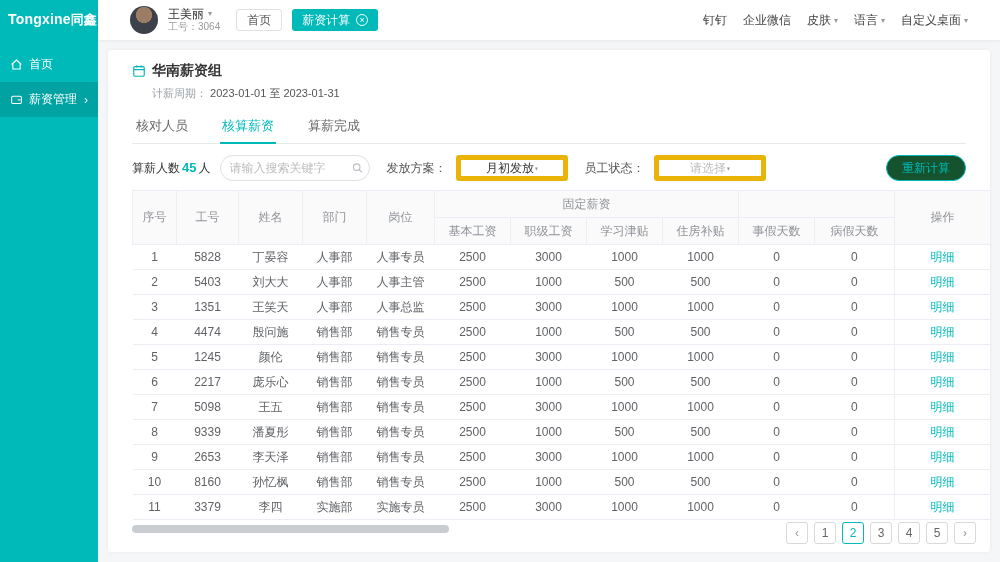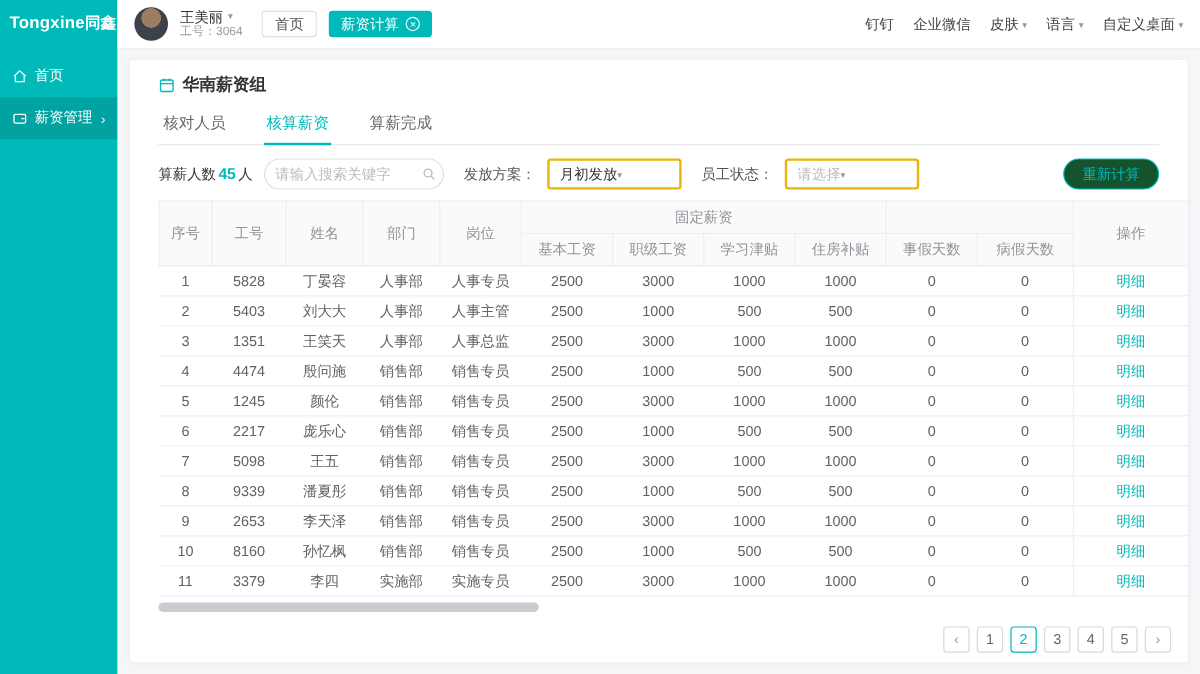--- a/index.html
+++ b/index.html
@@ -15,21 +15,21 @@
   .sidebar { width:98px; flex-shrink:0; background:#00b9b9; color:#fff; }
   .logo { padding:10px 6px 18px 8px; white-space:nowrap; }
   .logo .en { font-weight:800; font-size:14px; letter-spacing:.2px; }
   .logo .cn { font-weight:600; font-size:13px; }
   .side-item { display:flex; align-items:center; gap:6px; padding:9px 10px; font-size:12px; cursor:pointer; }
   .side-item.active { background:rgba(0,0,0,.12); }
   .side-item .arrow { margin-left:auto; font-size:12px; opacity:.9; }
 
   
   .main { flex:1; min-width:0; display:flex; flex-direction:column; background:#f4f6f8; }
-  .topbar { height:40px; background:#fff; display:flex; align-items:center; padding:0 14px; gap:10px;
+  .topbar { height:40px; background:#fff; display:flex; align-items:center; padding:0 32px; gap:10px;
             box-shadow:0 1px 3px rgba(0,0,0,.06); position:relative; z-index:2; }
   .avatar { width:28px; height:28px; border-radius:50%; flex-shrink:0; cursor:pointer;
             background:radial-gradient(circle at 50% 32%, #9a7d62 0 34%, #3c414a 35% 100%); }
   .user-meta { line-height:1.2; }
   .user-name { font-size:12px; color:#333; display:flex; align-items:center; gap:4px; cursor:pointer; }
   .user-no { font-size:10px; color:#999; }
   .caret { font-size:8px; color:#999; }
   .chip { height:22px; display:inline-flex; align-items:center; padding:0 10px; border-radius:3px; font-size:12px; cursor:pointer; }
   .chip-plain { background:#fff; border:1px solid #e0e0e0; color:#555; margin-left:6px; }
   .chip-active { background:#00b9b9; color:#fff; gap:6px; }
@@ -55,22 +55,22 @@
   
   .filters { display:flex; align-items:center; gap:10px; padding:11px 0 9px; font-size:12px; color:#333; }
   .count { white-space:nowrap; }
   .count-num { color:#00b9b9; font-weight:bold; font-size:13px; margin:0 2px; }
   .search-box { position:relative; width:150px; }
   .search-box input { width:100%; height:26px; border:1px solid #dcdfe6; border-radius:13px;
                       padding:0 24px 0 8px; font-size:12px; color:#333; outline:none; }
   .search-box input::placeholder { color:#bdbdbd; }
   .search-icon { position:absolute; right:6px; top:50%; transform:translateY(-50%); display:flex; }
   .flabel { white-space:nowrap; color:#555; margin-left:6px; }
-  .select { height:26px; width:112px; border:2px solid #eab308; border-radius:3px; background:#fff;
-            display:flex; align-items:center; justify-content:flex-start; padding:0 8px; cursor:pointer; }
+  .select { height:26px; width:112px; border:5px solid #eab308; border-radius:3px; background:#fff;
+            display:flex; align-items:center; justify-content:center; padding:0 8px; cursor:pointer;font-family:Liberation Mono, monospace; }
   .select .val { font-size:12px; color:#333; }
   .select.placeholder .val { color:#bdbdbd; }
   .recalc-btn { margin-left:auto; height:26px; padding:0 15px; border-radius:13px; border:1px solid #00b9b9;
                 color:#00b9b9; background:#14532d; font-size:12px; cursor:pointer; }
 
   
   table { width:100%; border-collapse:collapse; table-layout:fixed; }
   th { background:#fafafa; font-weight:normal; color:#909399; font-size:12px;
        border:1px solid #ebeef5; height:27px; padding:0 2px; text-align:center; }
   td { color:#606266; font-size:12px; text-align:center; height:25px;
@@ -166,20 +166,24 @@
         <div class="page-head">
           <span style="display:flex">
             <svg viewBox="0 0 16 16" width="14" height="14">
                 <rect x="2" y="3" width="12" height="11" rx="1.5" fill="none" stroke="currentColor" stroke-width="1.3"></rect>
                 <path d="M2 6.5 H14 M5.5 1.5 V4 M10.5 1.5 V4" fill="none" stroke="currentColor" stroke-width="1.3"></path>
               </svg>
           </span>
           <span class="page-title">华南薪资组</span>
         </div>
 
+        <div class="period">
+          <span class="period-label">计薪周期：</span>
+          <span class="period-value">2023-01-01 至 2023-01-31</span>
+        </div>
 
         <div class="tabs">
           <div class="tab">核对人员</div>
           <div class="tab active">核算薪资</div>
           <div class="tab">算薪完成</div>
         </div>
 
         <div class="filters">
           <span class="count">
             <span>算薪人数</span><span class="count-num">45</span><span>人</span>

